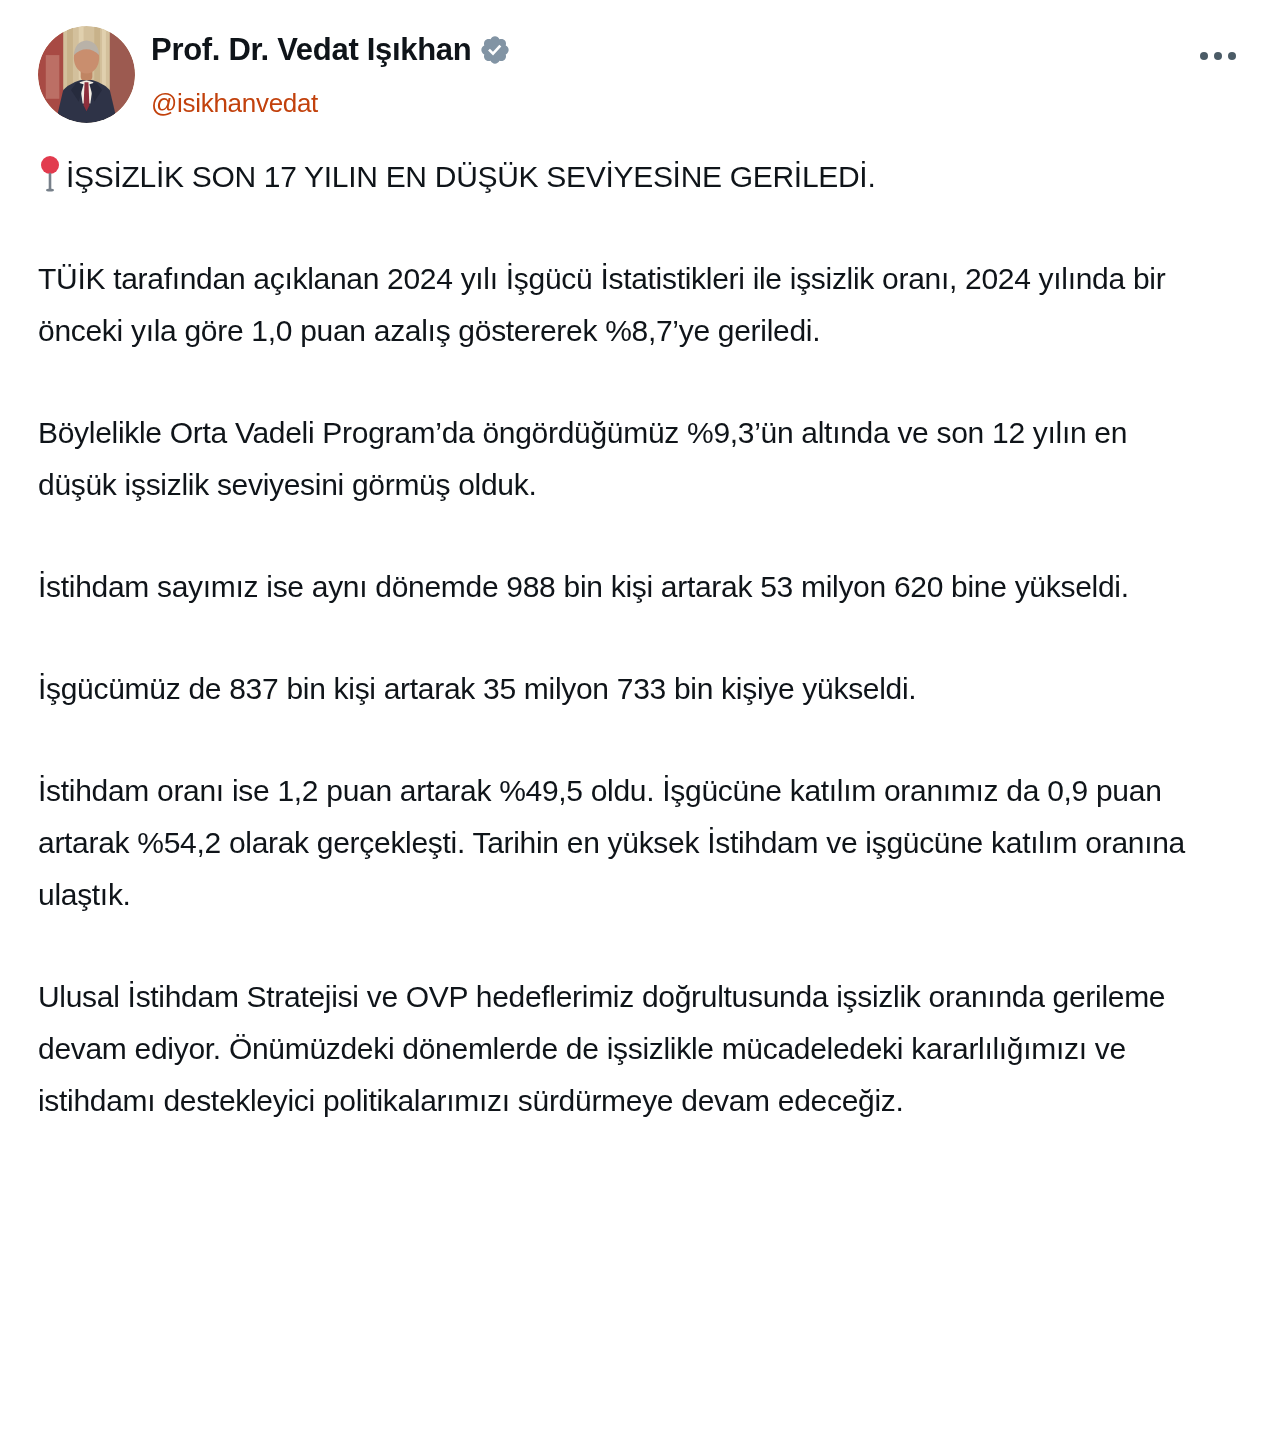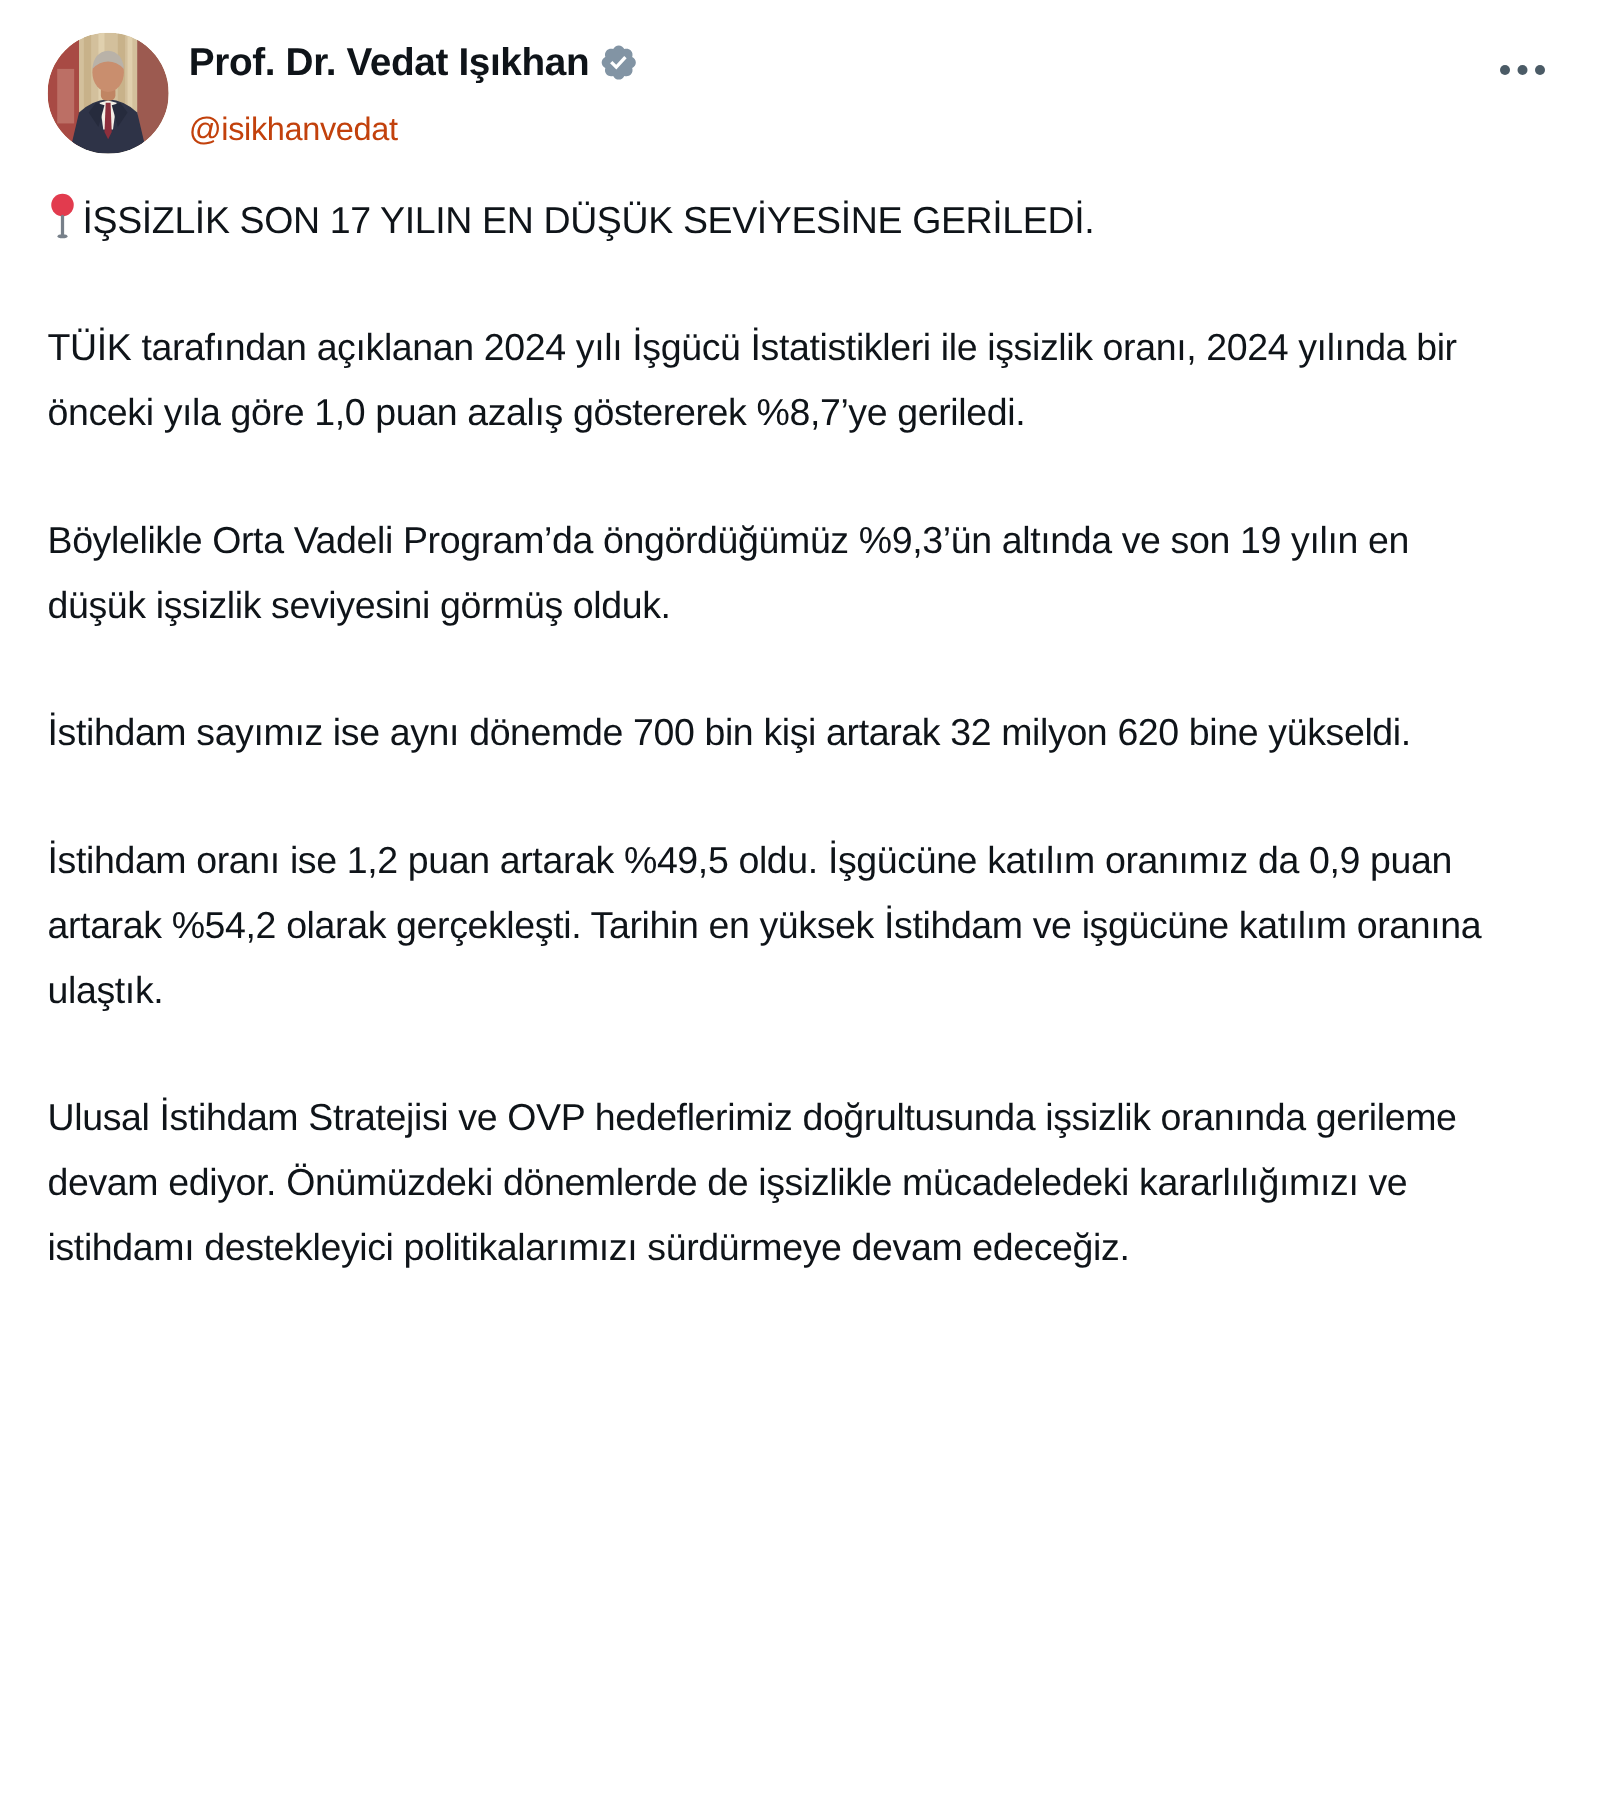--- a/index.html
+++ b/index.html
@@ -163,24 +163,25 @@
         <svg viewBox="0 0 24 40" width="24" height="40">
           <circle cx="12" cy="10" r="9" fill="#e23b4e"></circle>
           <path d="M12 19 L12 34" stroke="#77808a" stroke-width="2.6" stroke-linecap="round"></path>
           <ellipse cx="12" cy="35" rx="4" ry="1.6" fill="#77808a"></ellipse>
         </svg>
       </span><span>İŞSİZLİK SON 17 YILIN EN DÜŞÜK SEVİYESİNE GERİLEDİ.</span>
     </p>
 
     <p><span>TÜİK tarafından açıklanan 2024 yılı İşgücü İstatistikleri ile işsizlik oranı, 2024 yılında bir önceki yıla göre 1,0 puan azalış göstererek %8,7’ye geriledi.</span></p>
 
-    <p><span>Böylelikle Orta Vadeli Program’da öngördüğümüz %9,3’ün altında ve son 19 yılın en düşük işsizlik seviyesini görmüş olduk.</span></p>
+    <p><span>Böylelikle Orta Vadeli Program’da öngördüğümüz %9,3’ün altında ve son 12 yılın en düşük işsizlik seviyesini görmüş olduk.</span></p>
 
 
-    <p><span>İstihdam sayımız ise aynı dönemde 700 bin kişi artarak 32 milyon 620 bine yükseldi.</span></p>
+    <p><span>İstihdam sayımız ise aynı dönemde 988 bin kişi artarak 53 milyon 620 bine yükseldi.</span></p>
 
+    <p><span>İşgücümüz de 837 bin kişi artarak 35 milyon 733 bin kişiye yükseldi.</span></p>
 
     <p><span>İstihdam oranı ise 1,2 puan artarak %49,5 oldu. İşgücüne katılım oranımız da 0,9 puan artarak %54,2 olarak gerçekleşti. Tarihin en yüksek İstihdam ve işgücüne katılım oranına ulaştık.</span></p>
 
     <p><span>Ulusal İstihdam Stratejisi ve OVP hedeflerimiz doğrultusunda işsizlik oranında gerileme devam ediyor. Önümüzdeki dönemlerde de işsizlikle mücadeledeki kararlılığımızı ve istihdamı destekleyici politikalarımızı sürdürmeye devam edeceğiz.</span></p>
 
   </div>
 </div>
 
 </body></html>

